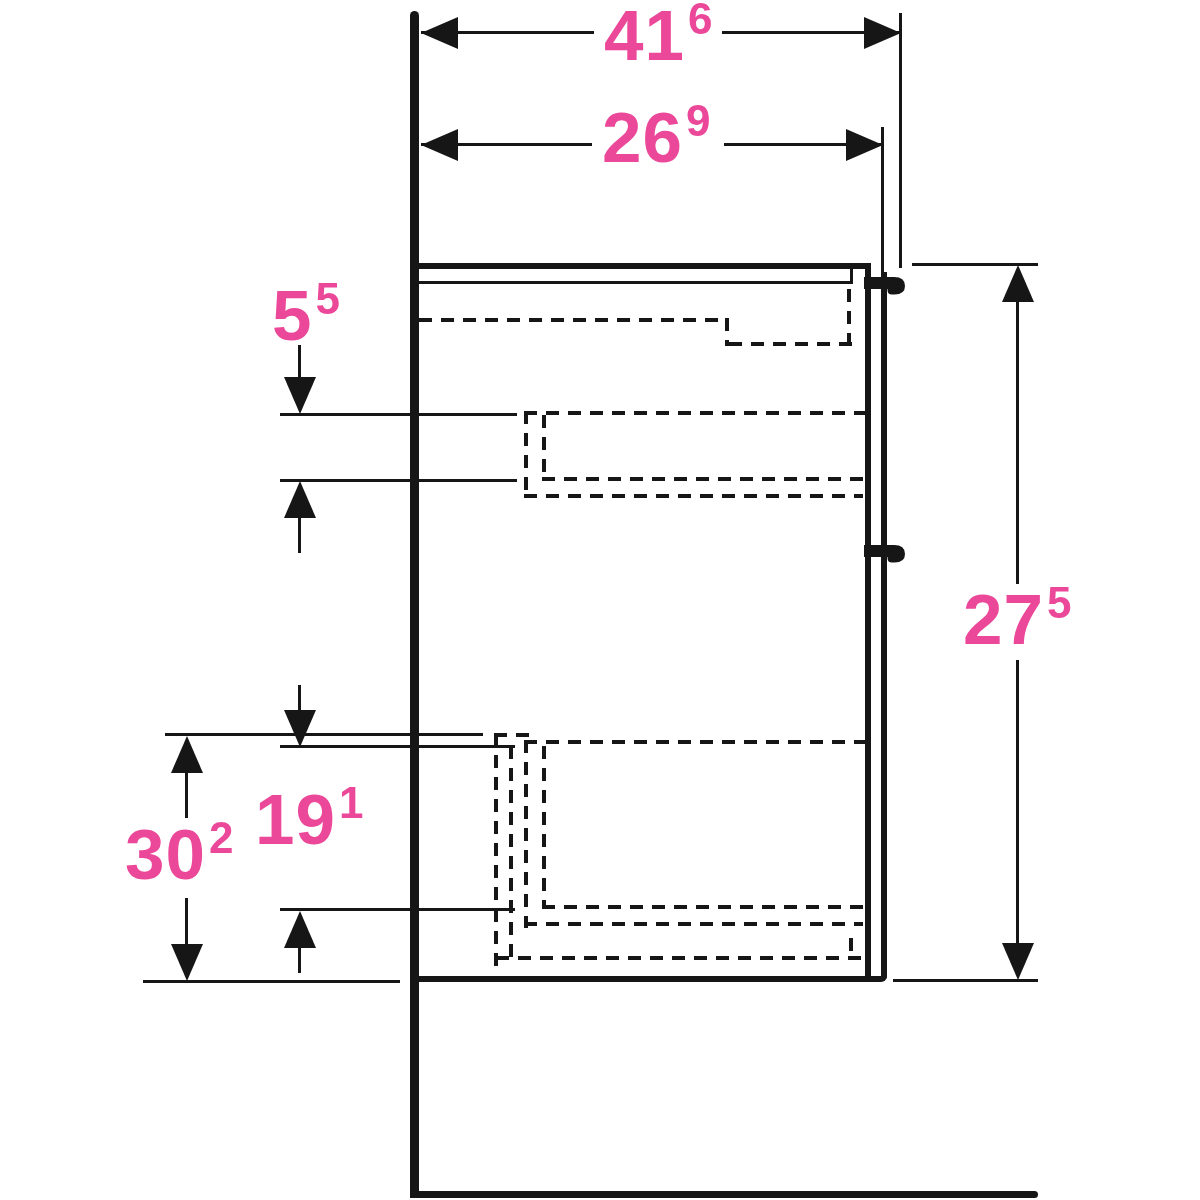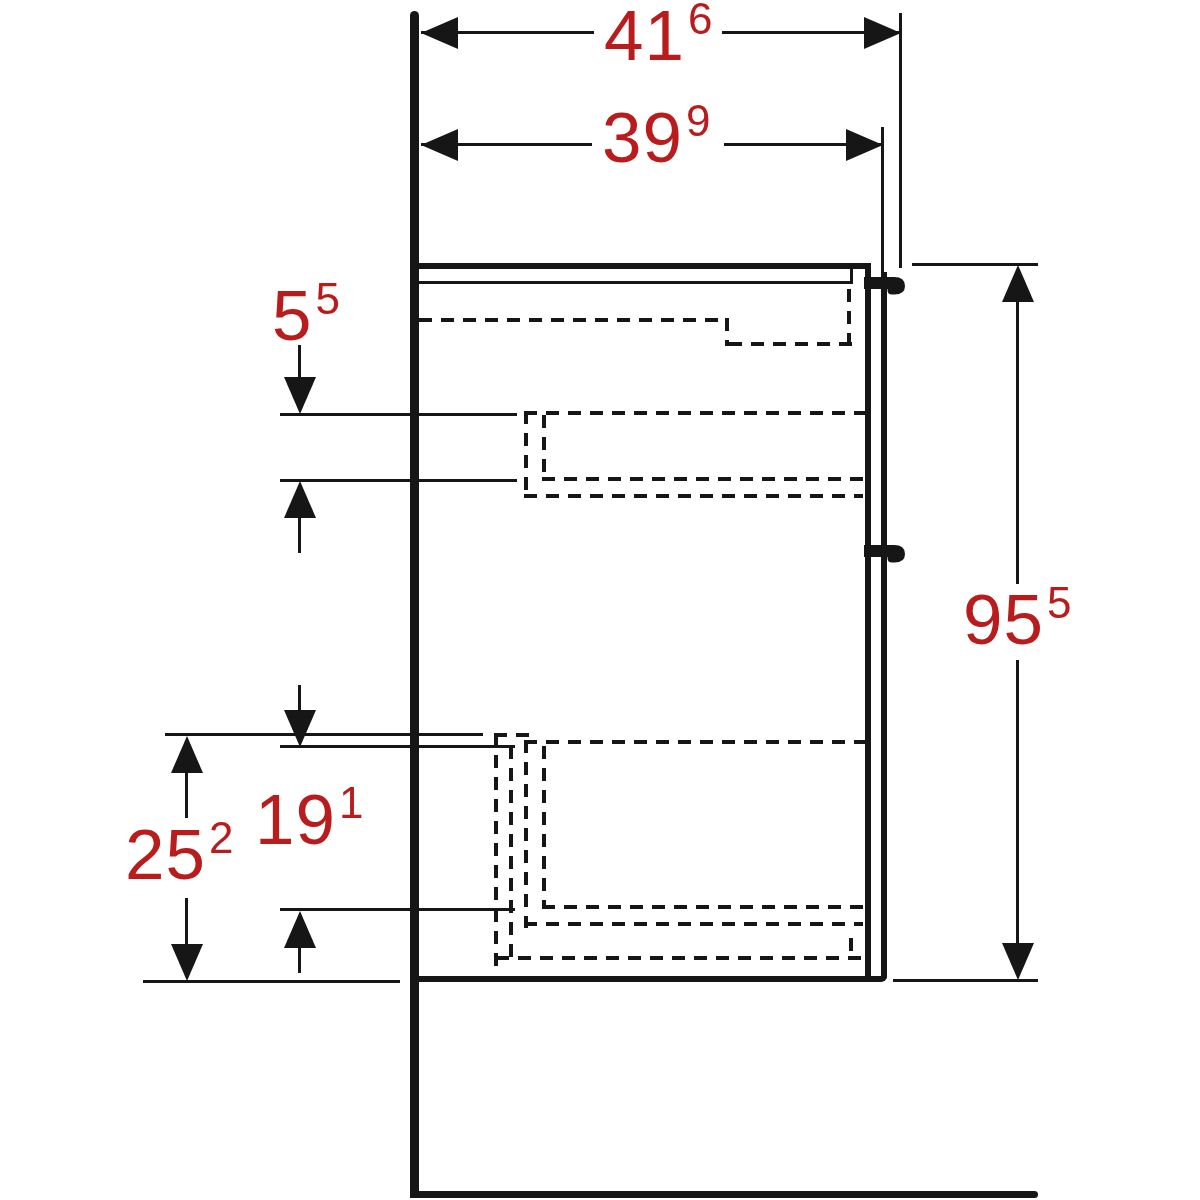--- a/index.html
+++ b/index.html
@@ -15,21 +15,21 @@
       background:repeating-linear-gradient(90deg,#161616 0 13px,transparent 13px 22px);}
   .dv{position:absolute;width:4px;
       background:repeating-linear-gradient(180deg,#161616 0 13px,transparent 13px 22px);}
   
   .arr{position:absolute;width:0;height:0;}
   .arr-left {border-top:16px solid transparent;border-bottom:16px solid transparent;border-right:37px solid #161616;}
   .arr-right{border-top:16px solid transparent;border-bottom:16px solid transparent;border-left:37px solid #161616;}
   .arr-up   {border-left:16px solid transparent;border-right:16px solid transparent;border-bottom:37px solid #161616;}
   .arr-down {border-left:16px solid transparent;border-right:16px solid transparent;border-top:37px solid #161616;}
   .dim-label{
-    position:absolute;color:#b91c1c;font-weight:400;font-size:71px;
+    position:absolute;color:#ec4899;font-weight:700;font-size:71px;
     line-height:1;letter-spacing:1px;white-space:nowrap;
   }
   .dim-label .sup{font-size:44px;position:relative;top:-26px;margin-left:3px;letter-spacing:0;}
   .handle{position:absolute;}
 </style>
 </head>
 <body>
 
 <div id="canvas">
 
@@ -77,45 +77,45 @@
   <div class="arr arr-left" style="left:421px;top:17px;"></div>
   <div class="arr arr-right" style="left:864px;top:17px;"></div>
   <div class="ln" style="left:899px;top:13px;width:3px;height:255px;"></div>
   <div class="dim-label" style="left:604px;top:0px;"><span>41</span><span class="sup">6</span></div>
 
   <div class="ln" style="left:421px;top:143px;width:171px;height:3px;"></div>
   <div class="ln" style="left:724px;top:143px;width:159px;height:3px;"></div>
   <div class="arr arr-left" style="left:421px;top:129px;"></div>
   <div class="arr arr-right" style="left:846px;top:129px;"></div>
   <div class="ln" style="left:881px;top:127px;width:3px;height:145px;"></div>
-  <div class="dim-label" style="left:602px;top:102px;"><span>39</span><span class="sup">9</span></div>
+  <div class="dim-label" style="left:602px;top:102px;"><span>26</span><span class="sup">9</span></div>
 
   <div class="ln" style="left:280px;top:413px;width:237px;height:3px;"></div>
   <div class="ln" style="left:280px;top:479px;width:237px;height:3px;"></div>
   <div class="ln" style="left:298px;top:345px;width:3px;height:36px;"></div>
   <div class="arr arr-down" style="left:284px;top:377px;"></div>
   <div class="arr arr-up" style="left:284px;top:481px;"></div>
   <div class="ln" style="left:298px;top:514px;width:3px;height:39px;"></div>
   <div class="dim-label" style="left:272px;top:280px;"><span>5</span><span class="sup">5</span></div>
 
   <div class="ln" style="left:912px;top:263px;width:126px;height:3px;"></div>
   <div class="ln" style="left:893px;top:979px;width:145px;height:3px;"></div>
   <div class="arr arr-up" style="left:1002px;top:265px;"></div>
   <div class="ln" style="left:1016px;top:299px;width:3px;height:285px;"></div>
   <div class="ln" style="left:1016px;top:660px;width:3px;height:288px;"></div>
   <div class="arr arr-down" style="left:1002px;top:943px;"></div>
-  <div class="dim-label" style="left:963px;top:584px;"><span>95</span><span class="sup">5</span></div>
+  <div class="dim-label" style="left:963px;top:584px;"><span>27</span><span class="sup">5</span></div>
 
   <div class="ln" style="left:165px;top:733px;width:318px;height:3px;"></div>
   <div class="ln" style="left:143px;top:980px;width:257px;height:3px;"></div>
   <div class="arr arr-up" style="left:171px;top:736px;"></div>
   <div class="ln" style="left:185px;top:770px;width:3px;height:48px;"></div>
   <div class="ln" style="left:185px;top:898px;width:3px;height:48px;"></div>
   <div class="arr arr-down" style="left:171px;top:944px;"></div>
-  <div class="dim-label" style="left:125px;top:819px;"><span>25</span><span class="sup">2</span></div>
+  <div class="dim-label" style="left:125px;top:819px;"><span>30</span><span class="sup">2</span></div>
 
   <div class="ln" style="left:280px;top:745px;width:235px;height:3px;"></div>
   <div class="ln" style="left:280px;top:908px;width:235px;height:3px;"></div>
   <div class="ln" style="left:298px;top:685px;width:3px;height:28px;"></div>
   <div class="arr arr-down" style="left:284px;top:710px;"></div>
   <div class="arr arr-up" style="left:284px;top:911px;"></div>
   <div class="ln" style="left:298px;top:945px;width:3px;height:28px;"></div>
   <div class="dim-label" style="left:255px;top:784px;"><span>19</span><span class="sup">1</span></div>
 
 </div>

